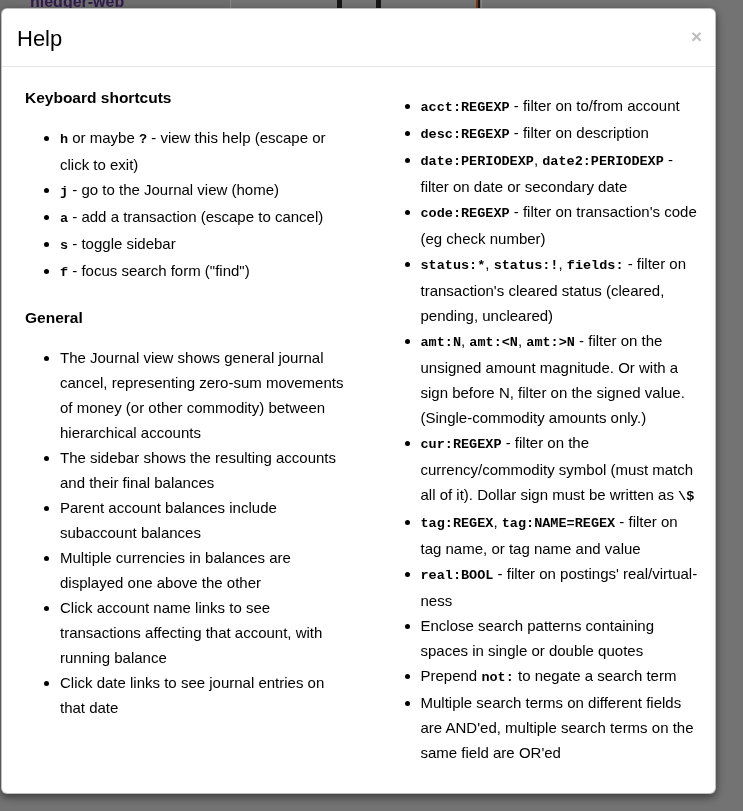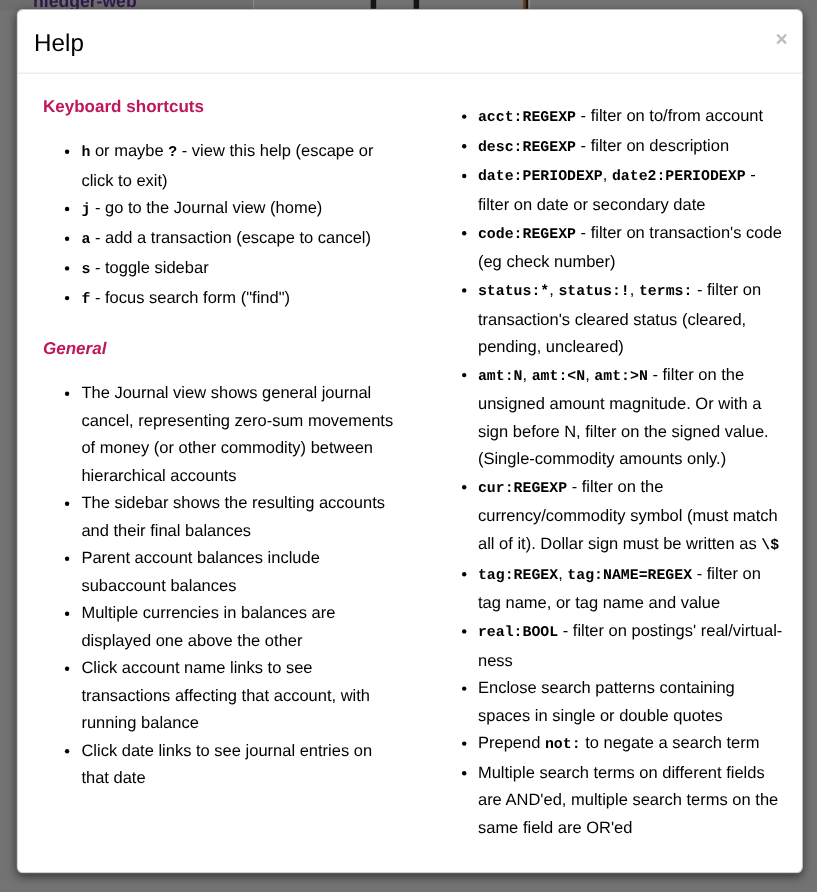--- a/index.html
+++ b/index.html
@@ -25,21 +25,21 @@
   }
   .bg-frag { position:absolute; top:0; height:8px; width:5px; background:#161616; }
   .bg-frag.f1 { left:337px; }
   .bg-frag.f2 { left:376px; }
   .bg-frag.f3 { left:476px; border-left:2px solid #7a3a10; width:4px; }
 
   .backdrop-click { position:absolute; inset:0; }
 
   
   .modal {
-    position:absolute; left:15px; top:8px;
+    position:absolute; left:1px; top:8px;
     width:715px; height:786px;
     background:#ffffff;
     border:1px solid rgba(0,0,0,.25);
     border-radius:6px;
     box-shadow:0 3px 9px rgba(0,0,0,.5);
     display:flex; flex-direction:column;
     overflow:hidden;
   }
   .modal-header {
     padding:17px 16px 14px 15px;
@@ -61,24 +61,24 @@
     flex:1 1 auto;
     padding:8px 8px 8px 8px;
     display:flex;
     overflow:hidden;
   }
   .col { width:50%; }
   .col-left  { padding-left:15px; padding-right:14px; }
   .col-right { padding-left:27px; padding-right:6px; }
 
   .section-heading {
-    font-size:15.5px; font-weight:700; color:#be185d;
+    font-size:15.5px; font-weight:700; color:#000000;
     margin-top:14px;
   }
-  .section + .section .section-heading { margin-top:24px;font-style:italic; }
+  .section + .section .section-heading { margin-top:24px; }
 
   ul.help-list {
     margin:18px 0 20px;
     padding-left:35px;
     list-style:disc;
   }
   ul.help-list li {
     font-size:15px;
     line-height:25px;
     color:#000;
@@ -134,21 +134,21 @@
           </ul>
       </div>
     </div>
     <div class="col col-right">
       <div class="section">
         <ul class="help-list">
             <li><code>acct:REGEXP</code> - filter on to/from account</li>
             <li><code>desc:REGEXP</code> - filter on description</li>
             <li><code>date:PERIODEXP</code>, <code>date2:PERIODEXP</code> - filter on date or secondary date</li>
             <li><code>code:REGEXP</code> - filter on transaction's code (eg check number)</li>
-            <li><code>status:*</code>, <code>status:!</code>, <code>terms:</code> - filter on transaction's cleared status (cleared, pending, uncleared)</li>
+            <li><code>status:*</code>, <code>status:!</code>, <code>fields:</code> - filter on transaction's cleared status (cleared, pending, uncleared)</li>
             <li><code>amt:N</code>, <code>amt:&lt;N</code>, <code>amt:&gt;N</code> - filter on the unsigned amount magnitude. Or with a sign before N, filter on the signed value. (Single-commodity amounts only.)</li>
             <li><code>cur:REGEXP</code> - filter on the currency/commodity symbol (must match all of it). Dollar sign must be written as <code>\$</code></li>
             <li><code>tag:REGEX</code>, <code>tag:NAME=REGEX</code> - filter on tag name, or tag name and value</li>
             <li><code>real:BOOL</code> - filter on postings' real/virtual-ness</li>
             <li>Enclose search patterns containing spaces in single or double quotes</li>
             <li>Prepend <code>not:</code> to negate a search term</li>
             <li>Multiple search terms on different fields are AND'ed, multiple search terms on the same field are OR'ed</li>
           </ul>
       </div>
     </div>

